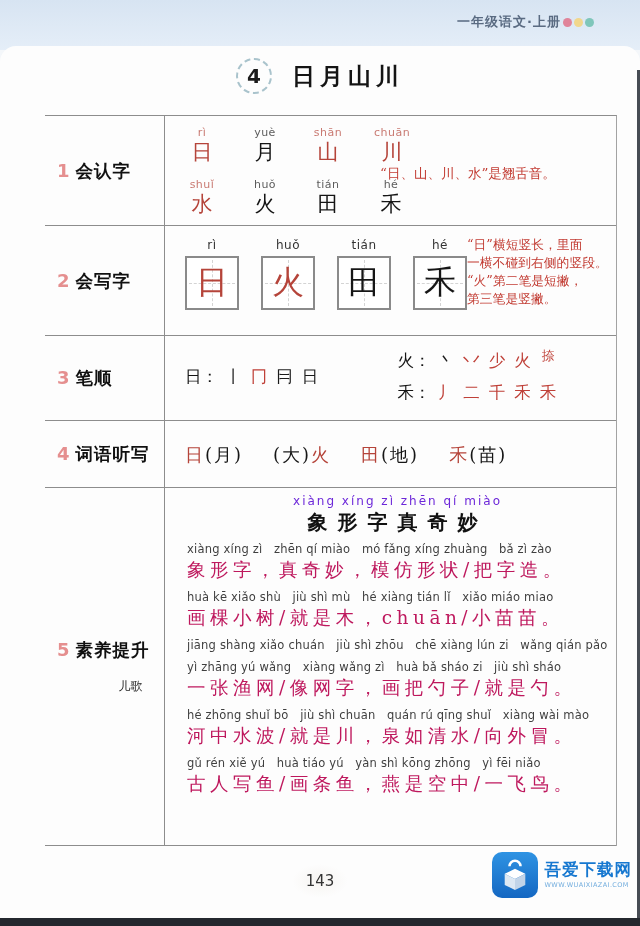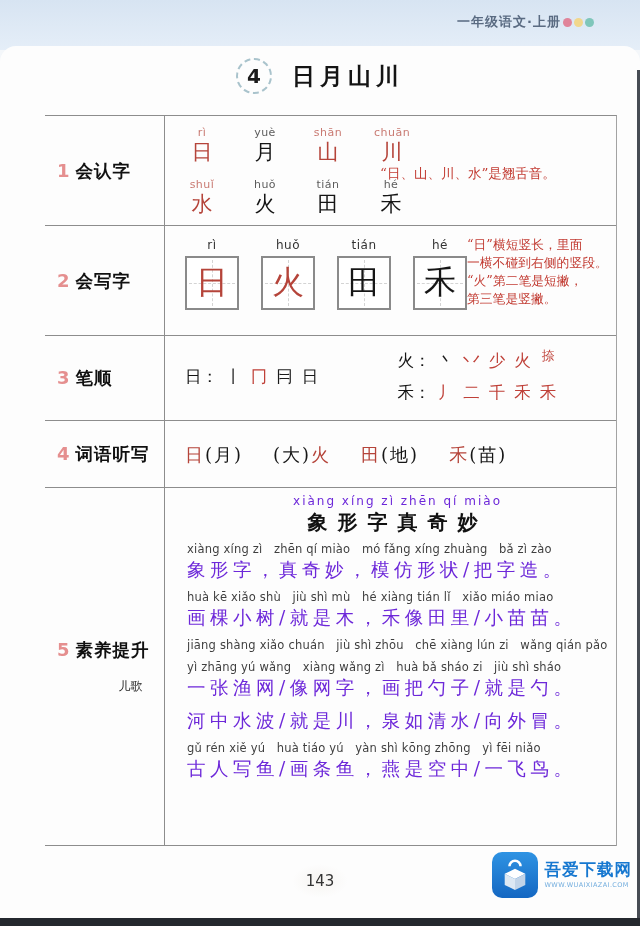--- a/index.html
+++ b/index.html
@@ -75,21 +75,21 @@
   .dchar{color:#b5443a;}
 
   
   .poem{padding-top:6px;}
   .poem-title-py{text-align:center;font-size:12px;color:#6d28d9;white-space:pre;letter-spacing:2px;}
   .poem-title{text-align:center;font-size:20px;font-weight:bold;letter-spacing:10px;color:#111;
     font-family:"DejaVu Serif","Liberation Serif",serif;margin-top:1px;}
   .poem-lines{margin-top:6px;}
   .poem-line{margin:0 0 8px 2px;}
   .py-line{font-size:11.5px;color:#3f3f3f;white-space:pre;letter-spacing:0.2px;}
-  .han-line{font-size:18.5px;letter-spacing:4.5px;color:#6d28d9;font-family:"DejaVu Serif","Liberation Serif",serif;margin-top:1px;}
+  .han-line{font-size:18.5px;letter-spacing:4.5px;color:#be185d;font-family:"DejaVu Serif","Liberation Serif",serif;margin-top:1px;}
 
   
   .page-num{position:absolute;top:864px;left:0;width:100%;text-align:center;font-size:15px;color:#333;}
   .page-num .smudge{display:inline-block;padding:8px 14px;border-radius:50%;background:radial-gradient(ellipse at center,#f6f4f1 0%,rgba(246,244,241,0) 70%);}
   .logo{position:absolute;top:852px;right:8px;display:flex;align-items:center;gap:7px;}
   .logo-icon{width:46px;height:46px;border-radius:10px;background:linear-gradient(180deg,#2f93e3,#1467c2);display:flex;align-items:center;justify-content:center;}
   .logo-text{display:flex;flex-direction:column;line-height:1.15;}
   .logo-name{font-size:16.5px;font-weight:bold;color:#1778d0;letter-spacing:1px;}
   .logo-url{font-size:6.5px;color:#74aede;letter-spacing:0.4px;margin-top:2px;}
 </style>
@@ -276,30 +276,31 @@
         <div class="poem-title-py">xiàng xíng zì zhēn qí miào</div>
         <div class="poem-title">象形字真奇妙</div>
         <div class="poem-lines">
 
         <div class="poem-line">
               <div class="py-line">xiàng xíng zì   zhēn qí miào   mó fǎng xíng zhuàng   bǎ zì zào</div>
               <div class="han-line">象形字，真奇妙，模仿形状/把字造。</div>
             </div>
             <div class="poem-line">
               <div class="py-line">huà kē xiǎo shù   jiù shì mù   hé xiàng tián lǐ   xiǎo miáo miao</div>
-              <div class="han-line">画棵小树/就是木，禾像田里/小苗苗。</div>
+              <div class="han-line">画棵小树/就是木，chuān/小苗苗。</div>
             </div>
             <div class="poem-line">
               <div class="py-line">jiāng shàng xiǎo chuán   jiù shì zhōu   chē xiàng lún zi   wǎng qián pǎo</div>
             </div>
             <div class="poem-line">
               <div class="py-line">yì zhāng yú wǎng   xiàng wǎng zì   huà bǎ sháo zi   jiù shì sháo</div>
               <div class="han-line">一张渔网/像网字，画把勺子/就是勺。</div>
             </div>
             <div class="poem-line">
+              <div class="py-line">hé zhōng shuǐ bō   jiù shì chuān   quán rú qīng shuǐ   xiàng wài mào</div>
               <div class="han-line">河中水波/就是川，泉如清水/向外冒。</div>
             </div>
             <div class="poem-line">
               <div class="py-line">gǔ rén xiě yú   huà tiáo yú   yàn shì kōng zhōng   yì fēi niǎo</div>
               <div class="han-line">古人写鱼/画条鱼，燕是空中/一飞鸟。</div>
             </div>
           </div>
       </div>
     </div>
 

